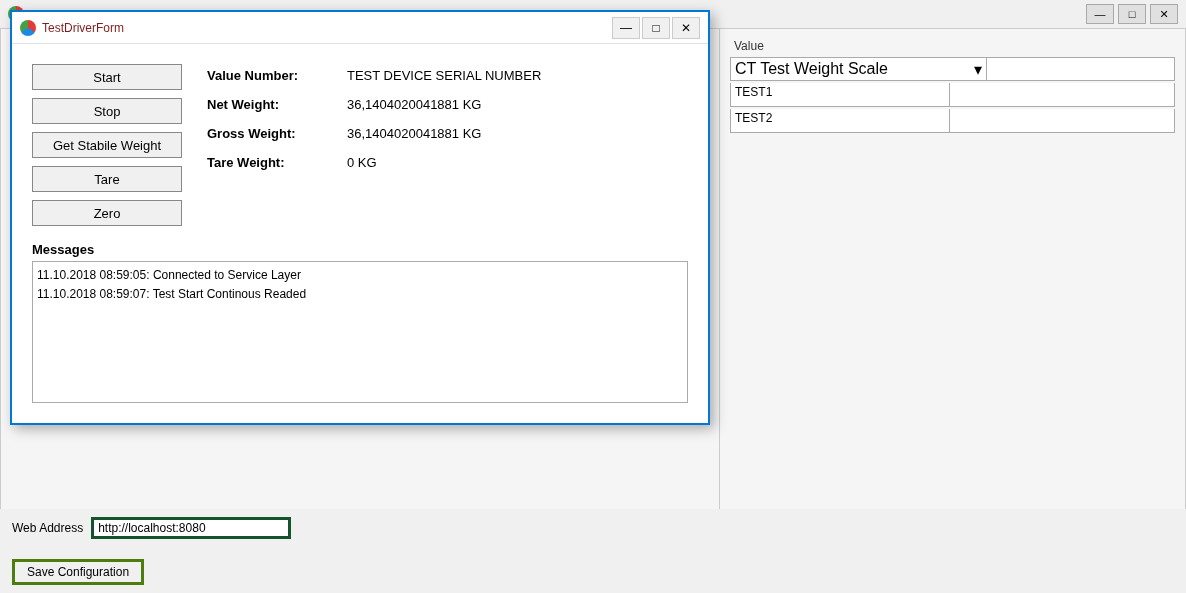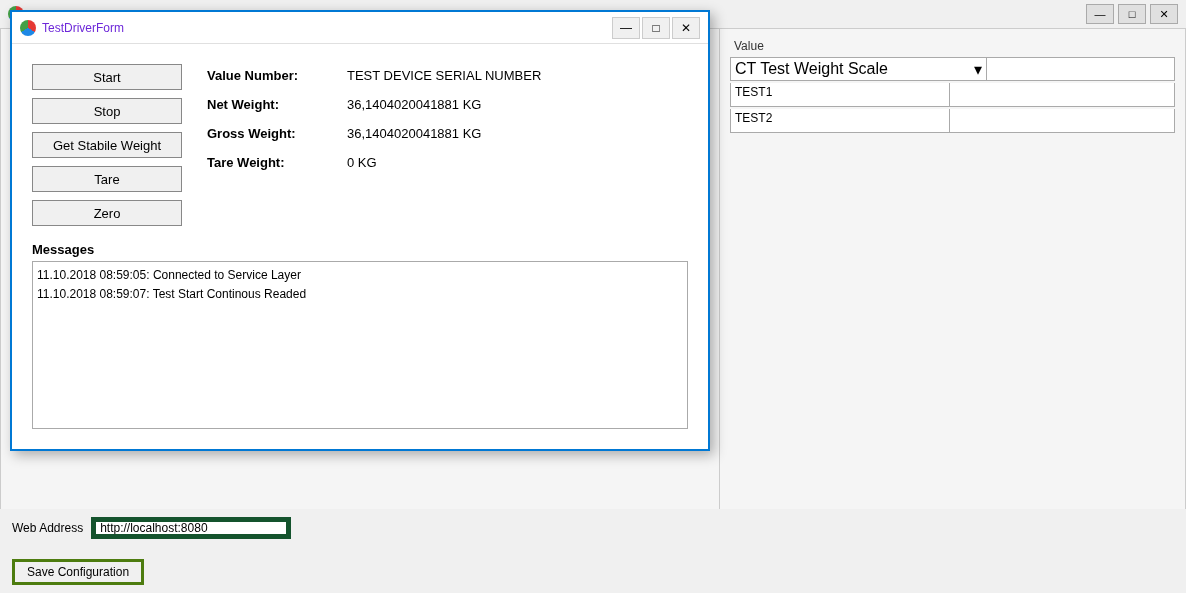--- a/index.html
+++ b/index.html
@@ -147,21 +147,21 @@
 
     .web-address-label {
       font-size: 12px;
       margin-right: 8px;
       font-weight: 500;
     }
 
     .web-address-input {
       width: 200px;
       height: 22px;
-      border: 5px solid #14532d;
+      border: 3px solid #14532d;
       background: white;
       padding: 2px 4px;
       font-size: 12px;
     }
 
     .save-config-btn {
       height: 26px;
       padding: 0 12px;
       background: #f0f0f0;
       border: 3px solid #4d7c0f;
@@ -194,21 +194,21 @@
       width: 16px;
       height: 16px;
       margin-right: 6px;
       display: flex;
       align-items: center;
       justify-content: center;
     }
 
     .dialog-title-text {
       font-size: 12px;
-      color: #6d28d9;
+      color: #7f1d1d;
     }
 
     .dialog-controls {
       margin-left: auto;
       display: flex;
       gap: 2px;
     }
 
     .dialog-ctrl-btn {
       width: 28px;
@@ -282,21 +282,21 @@
     }
 
     .messages-label {
       font-size: 13px;
       font-weight: 600;
       margin-bottom: 4px;
     }
 
     .messages-box {
       width: 100%;
-      height: 168px;
+      height: 142px;
       border: 1px solid #aaa;
       background: white;
       overflow-y: auto;
       padding: 4px;
       font-size: 12px;
       line-height: 1.6;
     }
 
     .message-line {
       display: block;

